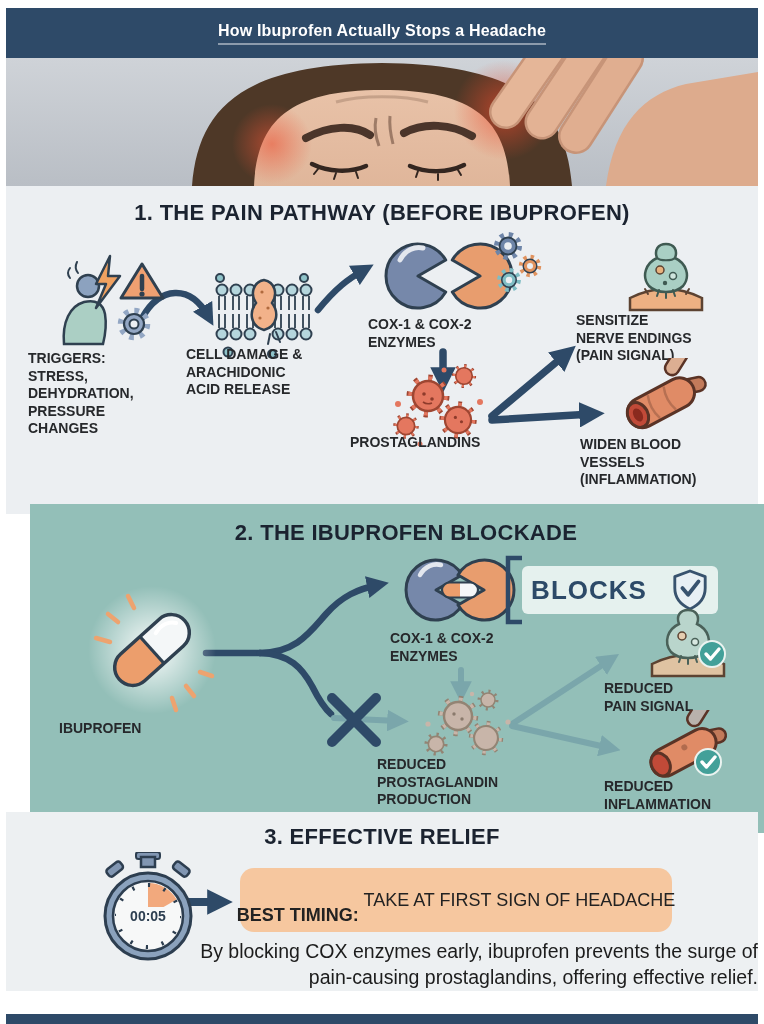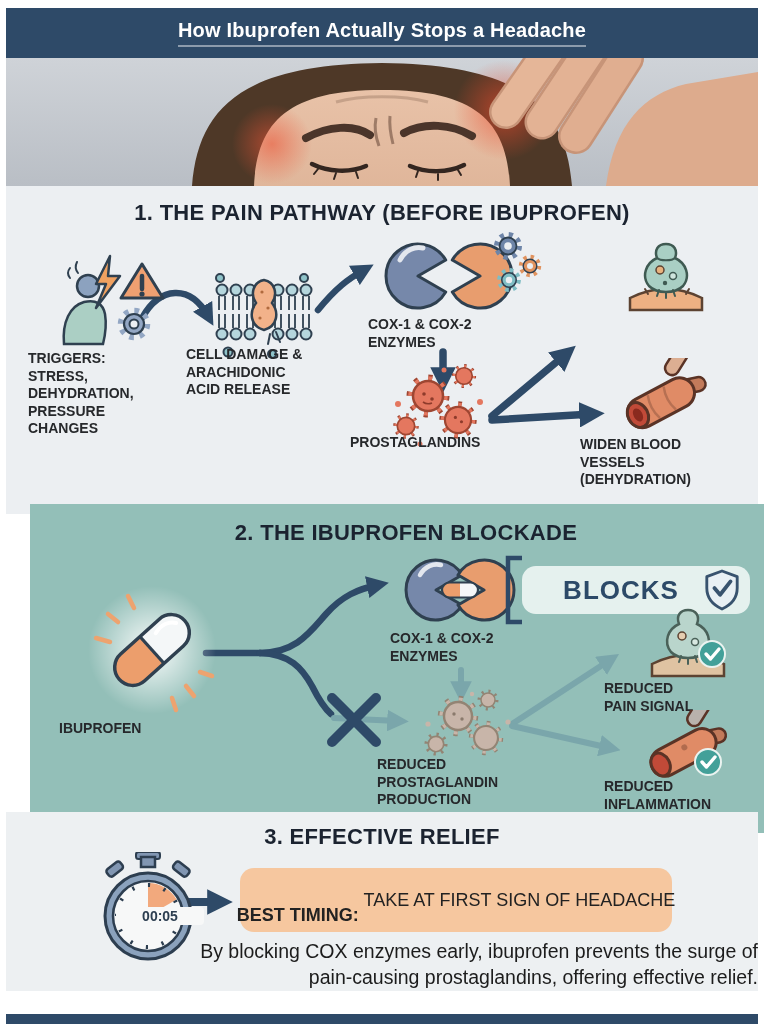--- a/index.html
+++ b/index.html
@@ -1,53 +1,53 @@
 <!DOCTYPE html>
 <html><head>
 <meta charset="utf-8">
 <style>
   html,body{margin:0;padding:0;background:#dfe1e4;}
   .page{position:relative;width:764px;height:1024px;background:#ffffff;overflow:hidden;
         font-family:"Liberation Sans",sans-serif;}
   
   .header{position:absolute;left:6px;top:8px;width:752px;height:50px;background:#2e4a68;
           display:flex;align-items:center;justify-content:center;}
-  .header-title{color:#ffffff;font-size:20px;font-weight:bold;letter-spacing:.2px;
+  .header-title{color:#ffffff;font-size:16px;font-weight:bold;letter-spacing:.2px;
                 padding-bottom:3px;border-bottom:2px solid rgba(255,255,255,.45);}
   
   .photo{position:absolute;left:6px;top:58px;width:752px;height:128px;}
   
   .sec{position:absolute;left:6px;width:752px;}
   .sec1{top:186px;height:328px;background:#eceff2;}
   .sec2{top:504px;height:329px;background:#93bfb8;margin-left:24px;}
   .sec3{top:812px;height:179px;background:#edf0f2;}
   .footerbar{position:absolute;left:6px;top:1014px;width:752px;height:10px;background:#2e4a68;}
   .sec-title{position:absolute;left:0;width:100%;text-align:center;font-weight:bold;
              font-size:22px;color:#1b2330;letter-spacing:.3px;}
   .node{position:absolute;font-weight:bold;color:#26282b;
         font-size:14px;line-height:1.25;white-space:pre-line;}
   .icon{position:absolute;}
   .arrows{position:absolute;left:0;top:0;width:100%;height:100%;pointer-events:none;}
   
   .ibu-label{font-size:14px;}
   .ibu-sub{font-size:15px;}
   .blocks-banner{position:absolute;left:492px;top:62px;width:196px;height:48px;
-                 background:rgba(236,244,242,.93);border-radius:14px;
-                 display:flex;align-items:center;justify-content:center;gap:24px;padding-left:32px;}
+                 background:rgba(236,244,242,.93);border-radius:6px;
+                 display:flex;align-items:center;justify-content:center;gap:24px;}
   .blocks-text{font-weight:bold;font-size:26px;color:#2c4a68;letter-spacing:1px;}
   
   .timing-box{position:absolute;left:234px;top:56px;width:432px;height:64px;background:#f6c79f;
               border-radius:14px;display:flex;align-items:center;justify-content:center;
               font-size:18px;color:#222;white-space:pre;}
   .timing-label{font-weight:bold;margin-top:31px;}
   .summary{position:absolute;left:0;top:126px;width:100%;text-align:right;font-size:19.5px;
            color:#1c1c1c;line-height:1.35;white-space:pre-line;font-weight:500;}
   .stopwatch-time{position:absolute;left:110px;top:95px;width:64px;text-align:center;
                   font-size:14px;font-weight:bold;color:#2c3e50;background:#f7f8f8;
-                  border-radius:4px;padding:1px 12px;}
+                  border-radius:4px;padding:1px 0;}
 </style>
 </head>
 <body>
 
 <div class="page">
 
   <div class="header">
     <div class="header-title">How Ibuprofen Actually Stops a Headache</div>
   </div>
 
@@ -230,34 +230,37 @@
     <svg class="icon" style="left:620px;top:52px" width="80" height="74" viewBox="0 0 80 74">
       <path d="M4,60 Q40,42 76,60 L76,72 L4,72 Z" fill="#edb183" stroke="#5c4332" stroke-width="2.5"></path>
       <path d="M22,56 l-3,-5 M60,56 l3,-5" stroke="#5c4332" stroke-width="2" stroke-linecap="round"></path>
       <path d="M40,6 C48,6 52,12 49,20 C60,25 65,38 57,48 C49,56 31,56 23,48 C15,38 20,25 31,20 C28,12 32,6 40,6 Z" fill="#a9cfc4" stroke="#3f5a52" stroke-width="2.5"></path>
       <path d="M49,20 C46,23 34,23 31,20" stroke="#3f5a52" stroke-width="2" fill="none"></path>
       <circle cx="34" cy="32" r="4" fill="#e8b27e" stroke="#5c4332" stroke-width="1.5"></circle>
       <circle cx="47" cy="38" r="3.5" fill="#cfe5dd" stroke="#3f5a52" stroke-width="1.5"></circle>
       <circle cx="39" cy="45" r="2.2" fill="#3f5a52"></circle>
       <path d="M33,52 l-2,6 M40,54 l0,6 M47,52 l2,6" stroke="#3f5a52" stroke-width="2" stroke-linecap="round"></path>
     </svg>
+    <div class="node" style="left:570px;top:126px;width:170px">SENSITIZE
+NERVE ENDINGS
+(PAIN SIGNAL)</div>
 
     <svg class="icon" style="left:612px;top:172px" width="92" height="78" viewBox="0 0 92 78">
       <g transform="rotate(-28 46 42)">
         <rect x="62" y="12" width="34" height="14" rx="7" transform="rotate(-30 66 20)" fill="#dcae92" stroke="#5a3326" stroke-width="2.5"></rect>
         <rect x="62" y="32" width="30" height="14" rx="7" transform="rotate(16 66 38)" fill="#c27a5a" stroke="#5a3326" stroke-width="2.5"></rect>
         <rect x="6" y="28" width="72" height="30" rx="15" fill="#e08b66" stroke="#5a3326" stroke-width="3"></rect>
         <path d="M34,30 C31,38 31,48 34,56 M52,30 C49,38 49,48 52,56" stroke="rgba(90,50,35,.3)" stroke-width="2.5" fill="none"></path>
         <ellipse cx="16" cy="43" rx="10" ry="13" fill="#c14a38" stroke="#5a3326" stroke-width="3"></ellipse>
         <ellipse cx="16" cy="43" rx="4.5" ry="7" fill="#8a2a1e"></ellipse>
       </g>
     </svg>
     <div class="node" style="left:574px;top:250px;width:165px">WIDEN BLOOD
 VESSELS
-(DEHYDRATION)</div>
+(INFLAMMATION)</div>
   </div>
 
   <div class="sec sec2">
     <div class="sec-title" style="top:16px">2. THE IBUPROFEN BLOCKADE</div>
 
     <svg class="arrows" viewBox="0 0 752 329">
       <defs>
         <marker id="mN2" viewBox="0 0 10 10" refX="5" refY="5" markerWidth="3.4" markerHeight="3.4" orient="auto">
           <path d="M0,0L10,5L0,10z" fill="#2e4a68"></path>
           </marker>

